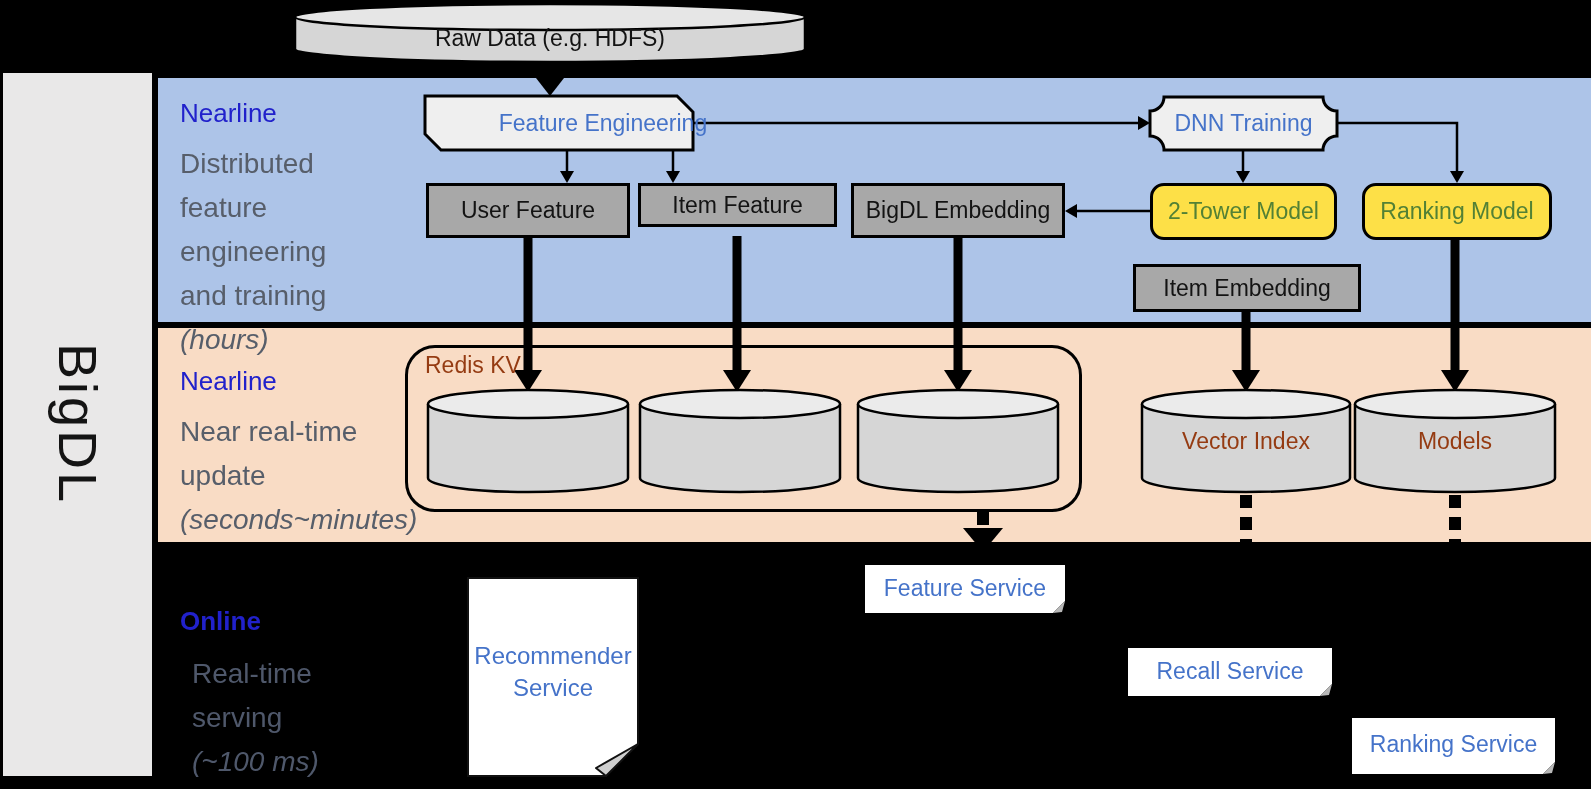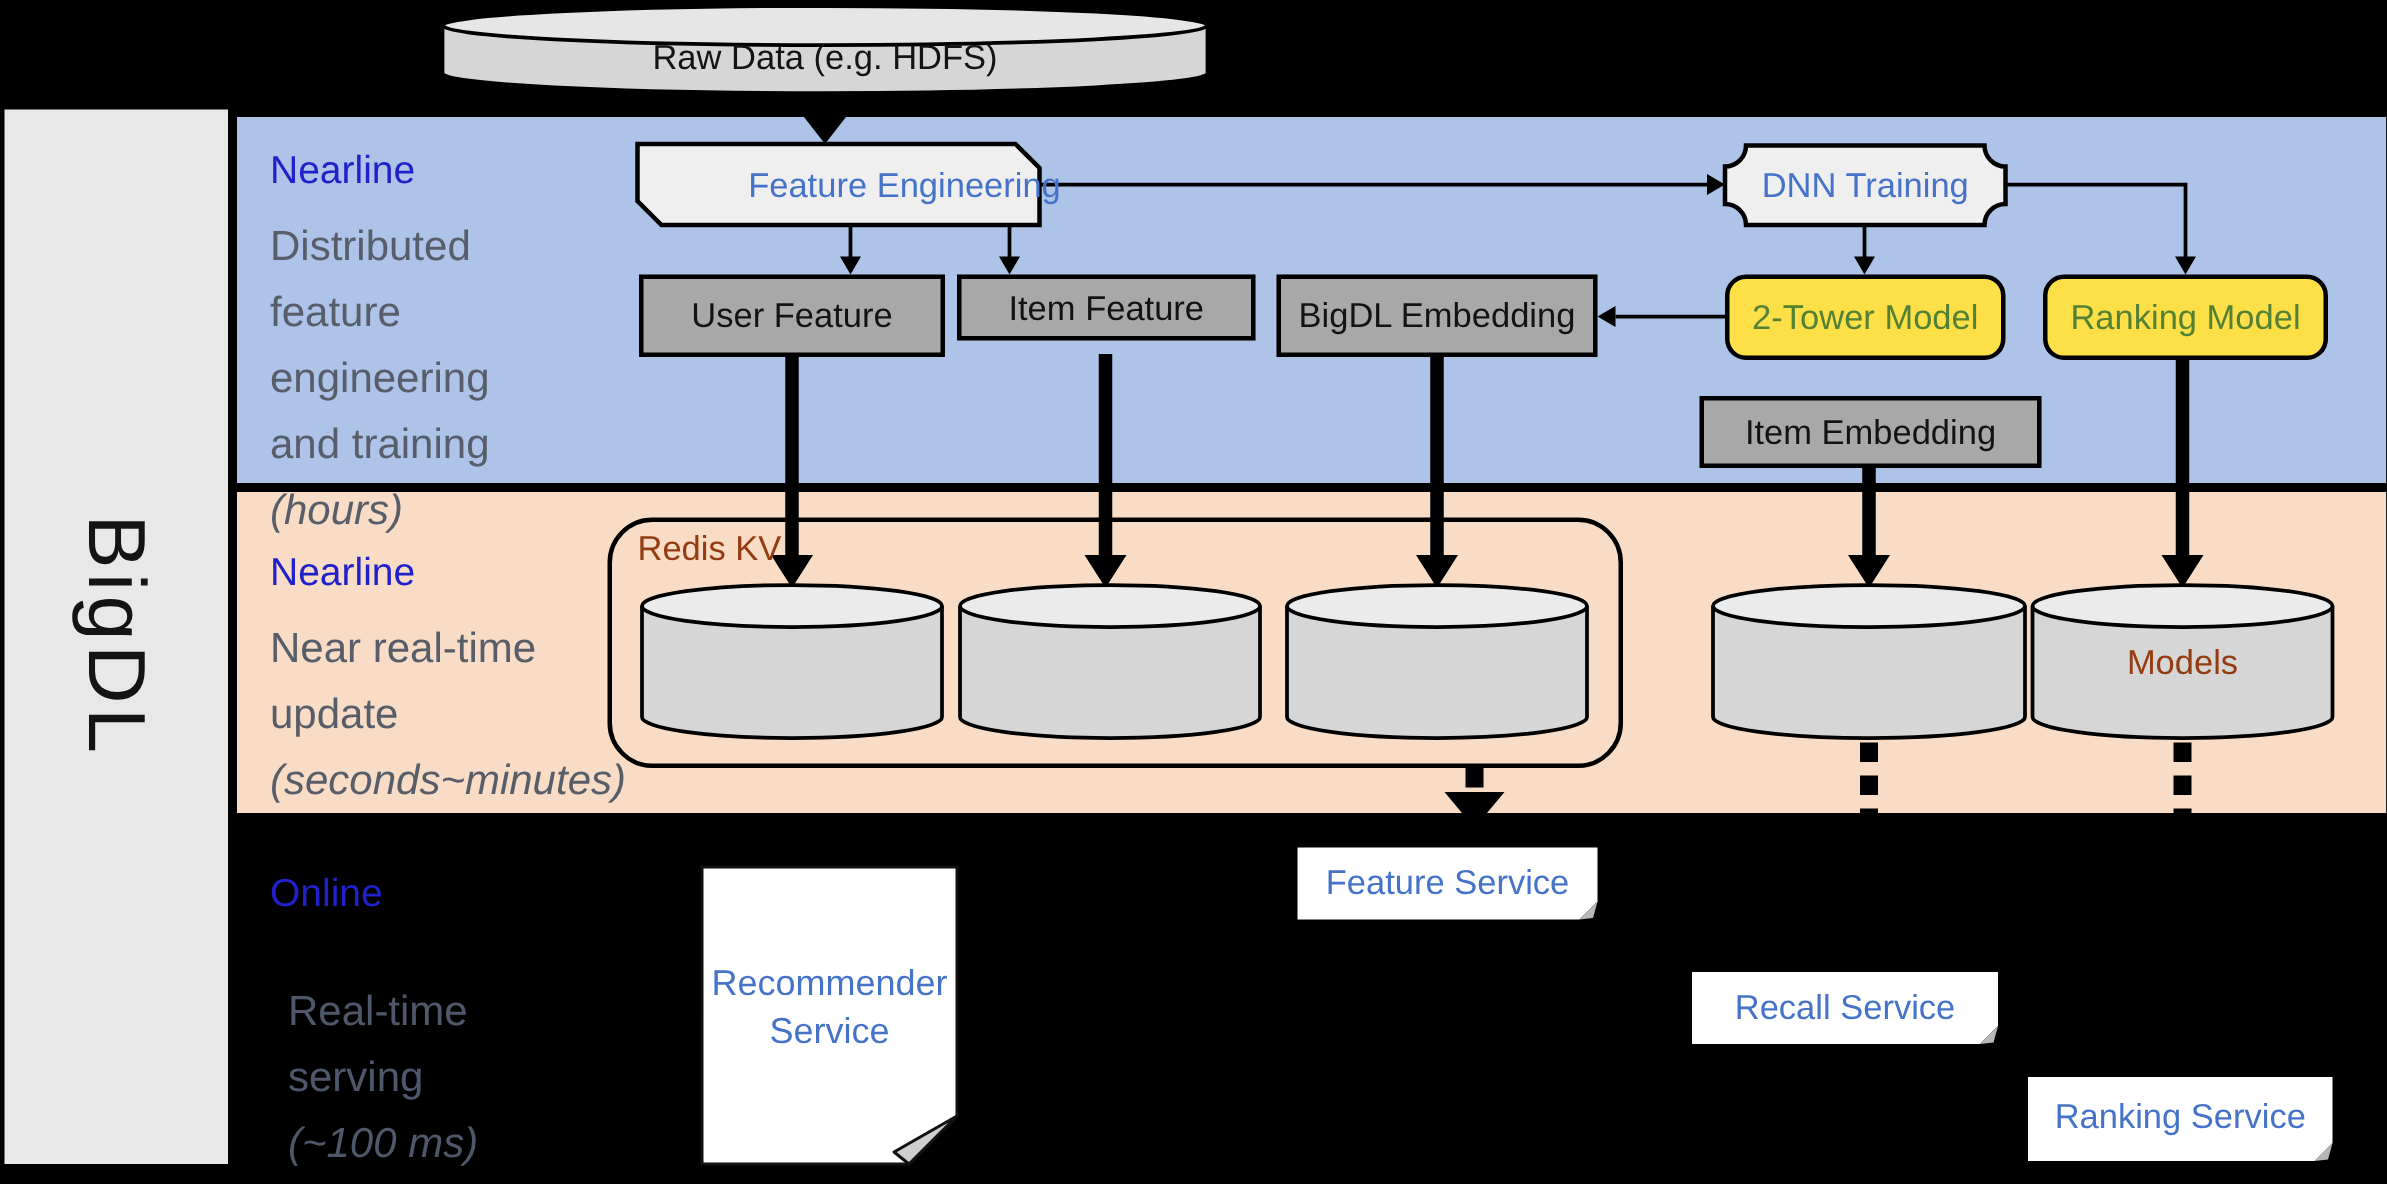--- a/index.html
+++ b/index.html
@@ -178,40 +178,41 @@
     <span>Distributed feature engineering and training</span>
     <em>(hours)</em>
   </div>
 
   <div class="sec-title" style="left:180px;top:366px;">Nearline</div>
   <div class="sec-desc" style="left:180px;top:410px;width:205px;">
     <span>Near real-time update</span>
     <em>(seconds~minutes)</em>
   </div>
 
-  <div class="sec-title" style="left:180px;top:580px;font-weight:400;">Online</div>
+  <div class="sec-title" style="left:180px;top:606px;font-weight:700;">Online</div>
   <div class="sec-desc" style="left:192px;top:652px;width:155px;color:#4F586B;">
     <span>Real-time serving</span>
     <em>(~100 ms)</em>
   </div>
 
   <div class="shapelabel blue-label" style="left:425px;top:96px;width:268px;height:54px;padding-left:44px;">Feature Engineering</div>
   <div class="shapelabel blue-label" style="left:1150px;top:97px;width:187px;height:53px;">DNN Training</div>
 
   <div class="graybox" style="left:426px;top:183px;width:204px;height:55px;">User Feature</div>
   <div class="graybox" style="left:638px;top:183px;width:199px;height:44px;">Item Feature</div>
   <div class="graybox" style="left:851px;top:183px;width:214px;height:55px;">BigDL Embedding</div>
   <div class="graybox" style="left:1133px;top:264px;width:228px;height:48px;">Item Embedding</div>
 
   <div class="modelbox" style="left:1150px;top:183px;width:187px;height:57px;">2-Tower Model</div>
   <div class="modelbox" style="left:1362px;top:183px;width:190px;height:57px;">Ranking Model</div>
 
   <div id="redis-container"></div>
   <div class="shapelabel brown-label" style="left:425px;top:350px;width:120px;height:30px;justify-content:flex-start;">Redis KV</div>
 
+  <div class="shapelabel brown-label" style="left:1142px;top:426px;width:208px;height:30px;">Vector Index</div>
   <div class="shapelabel brown-label" style="left:1355px;top:426px;width:200px;height:30px;">Models</div>
 
   <div class="shapelabel blue-label" style="left:468px;top:640px;width:170px;height:64px;font-size:24px;line-height:32px;">Recommender Service</div>
   <div class="shapelabel blue-label" style="left:865px;top:565px;width:200px;height:46px;">Feature Service</div>
   <div class="shapelabel blue-label" style="left:1352px;top:718px;width:203px;height:52px;">Ranking Service</div>
   <div class="shapelabel blue-label" style="left:1128px;top:648px;width:204px;height:46px;">Recall Service</div>
 
 </div>
 
 </body></html>

